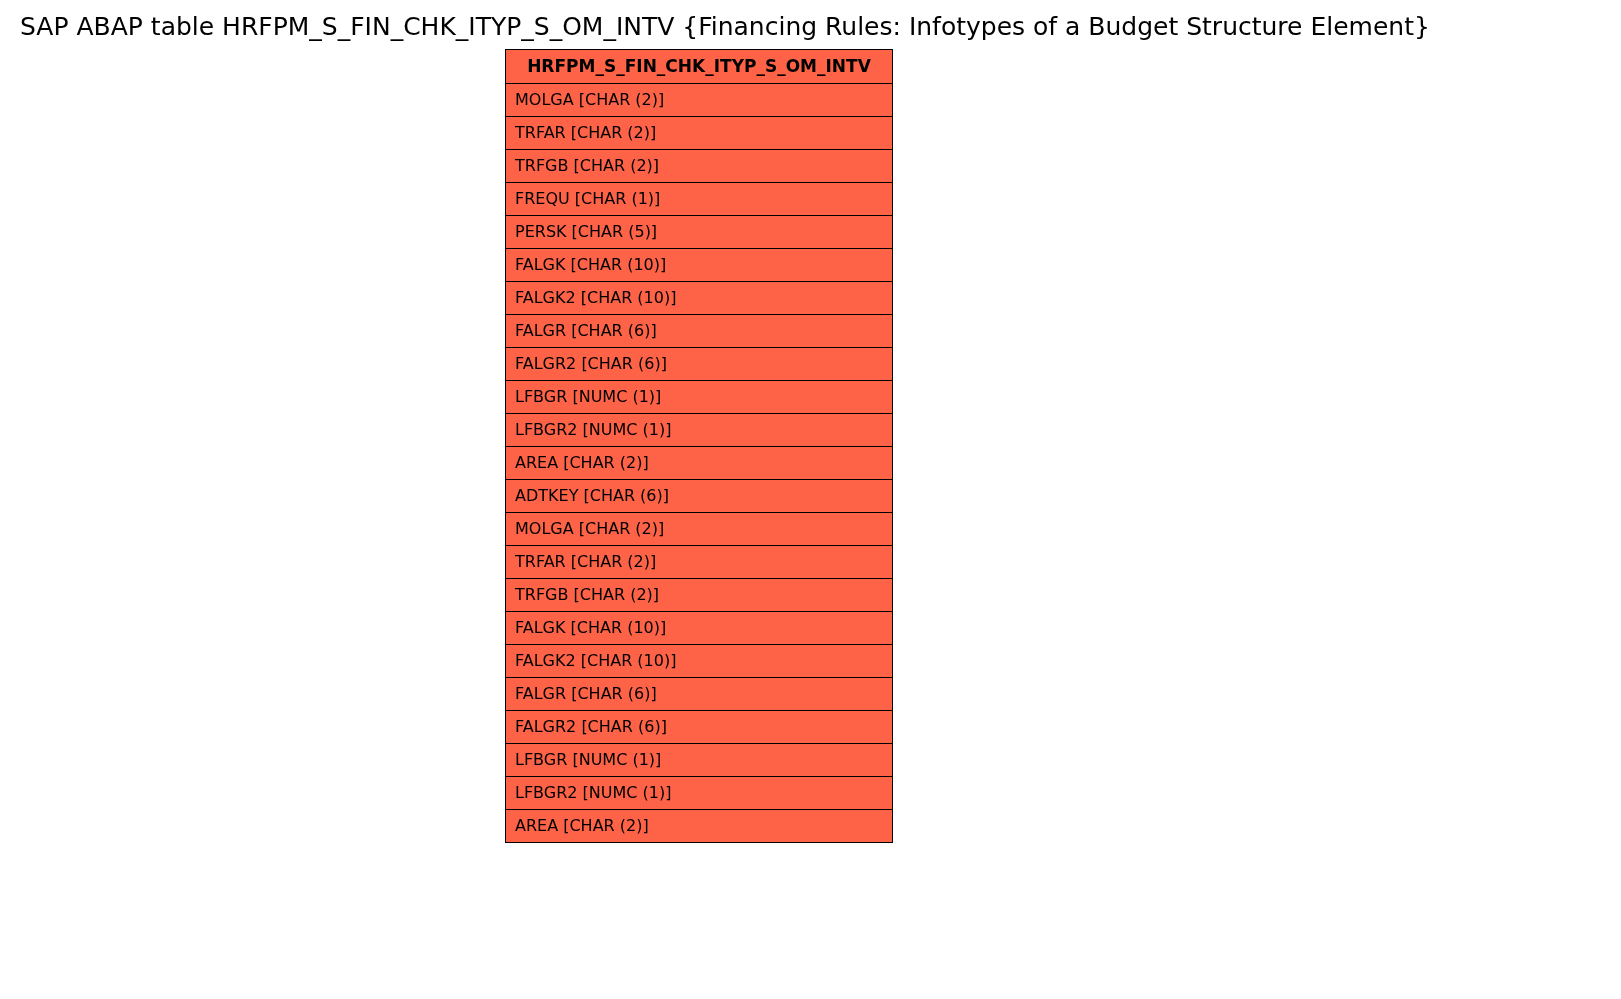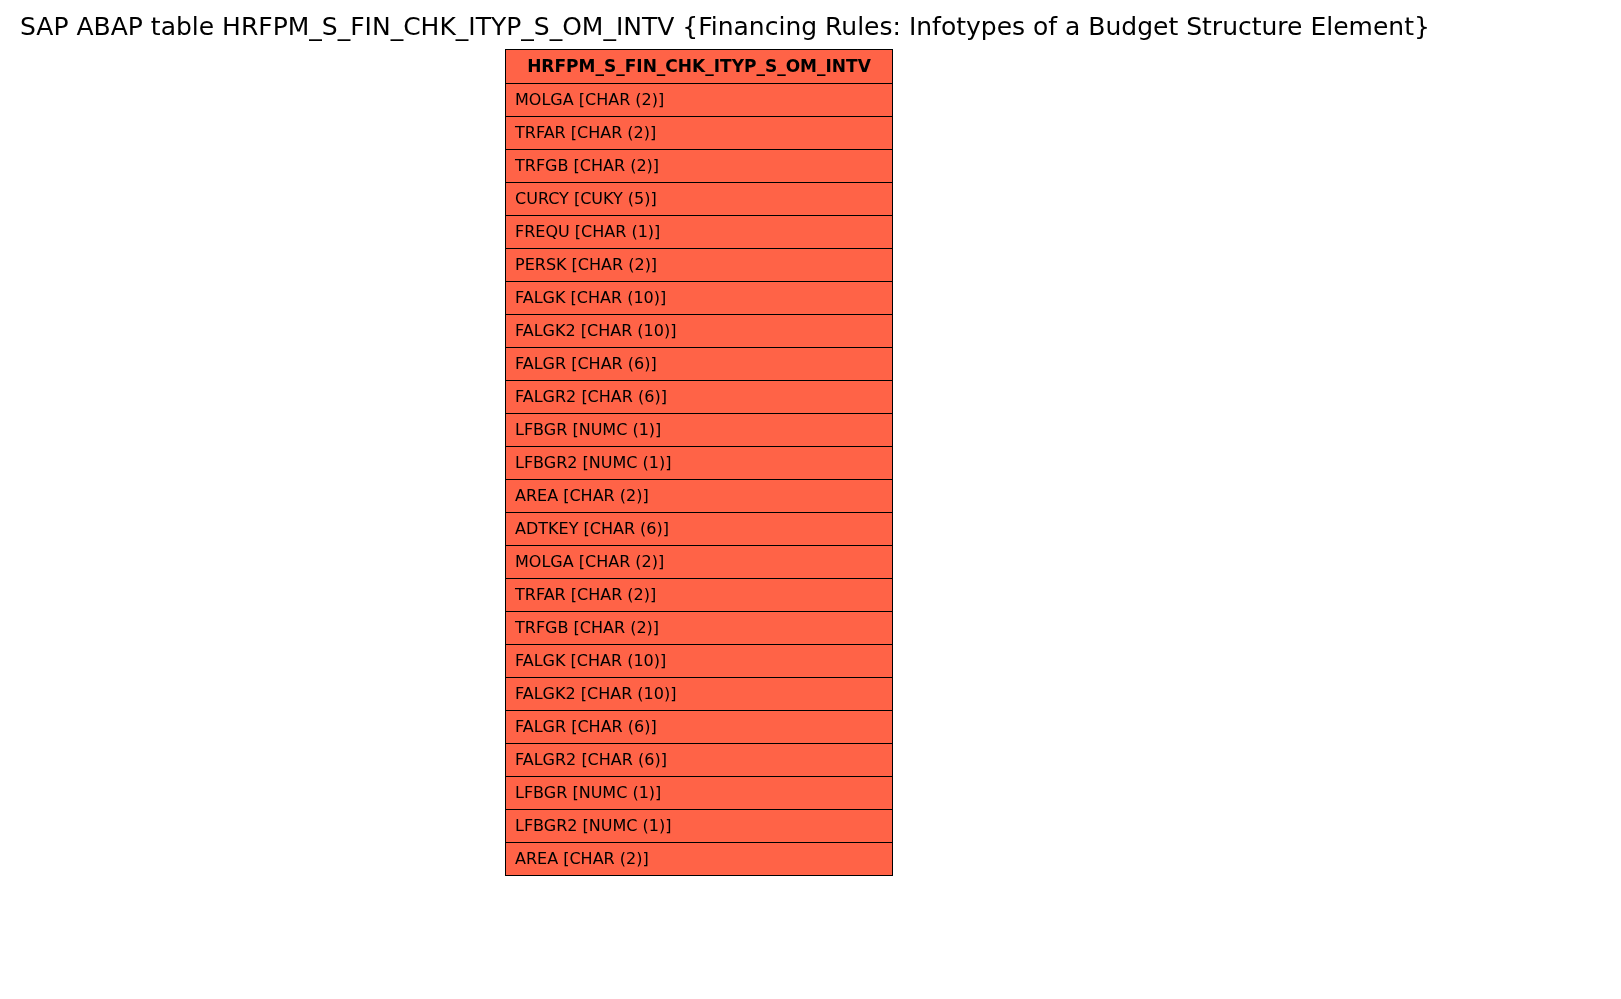--- a/index.html
+++ b/index.html
@@ -62,23 +62,22 @@
 
   <div class="title-line">
     <span>SAP ABAP table </span><span>HRFPM_S_FIN_CHK_ITYP_S_OM_INTV</span><span> {Financing Rules: Infotypes of a Budget Structure Element}</span>
   </div>
 
   <div class="table-wrap">
     <div class="thead-cell">HRFPM_S_FIN_CHK_ITYP_S_OM_INTV</div>
     <div class="row-cell">MOLGA [CHAR (2)]</div>
     <div class="row-cell">TRFAR [CHAR (2)]</div>
     <div class="row-cell">TRFGB [CHAR (2)]</div>
-    <div class="row-cell">CURCY [CUKY (5)]</div>
     <div class="row-cell">FREQU [CHAR (1)]</div>
-    <div class="row-cell">PERSK [CHAR (2)]</div>
+    <div class="row-cell">PERSK [CHAR (5)]</div>
     <div class="row-cell">FALGK [CHAR (10)]</div>
     <div class="row-cell">FALGK2 [CHAR (10)]</div>
     <div class="row-cell">FALGR [CHAR (6)]</div>
     <div class="row-cell">FALGR2 [CHAR (6)]</div>
     <div class="row-cell">LFBGR [NUMC (1)]</div>
     <div class="row-cell">LFBGR2 [NUMC (1)]</div>
     <div class="row-cell">AREA [CHAR (2)]</div>
     <div class="row-cell">ADTKEY [CHAR (6)]</div>
     <div class="row-cell">MOLGA [CHAR (2)]</div>
     <div class="row-cell">TRFAR [CHAR (2)]</div>

